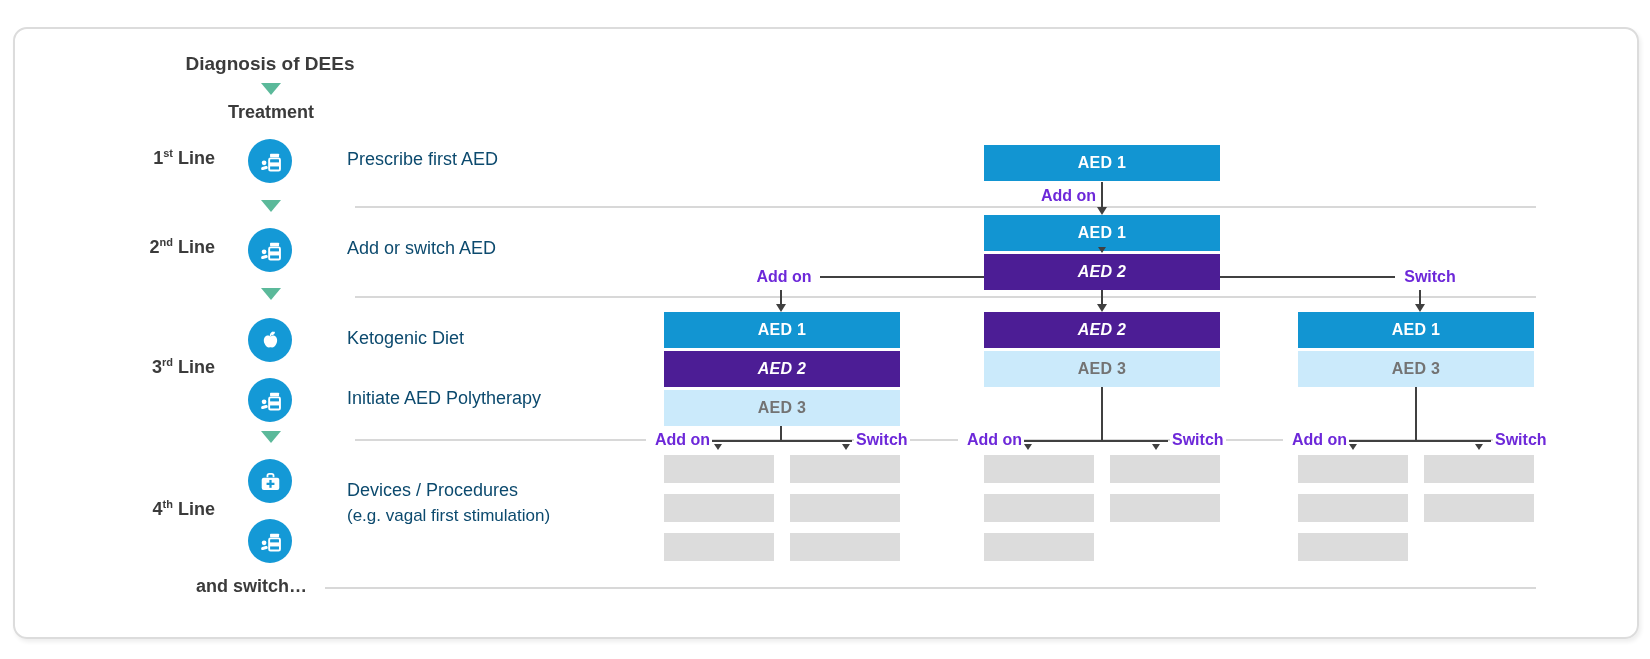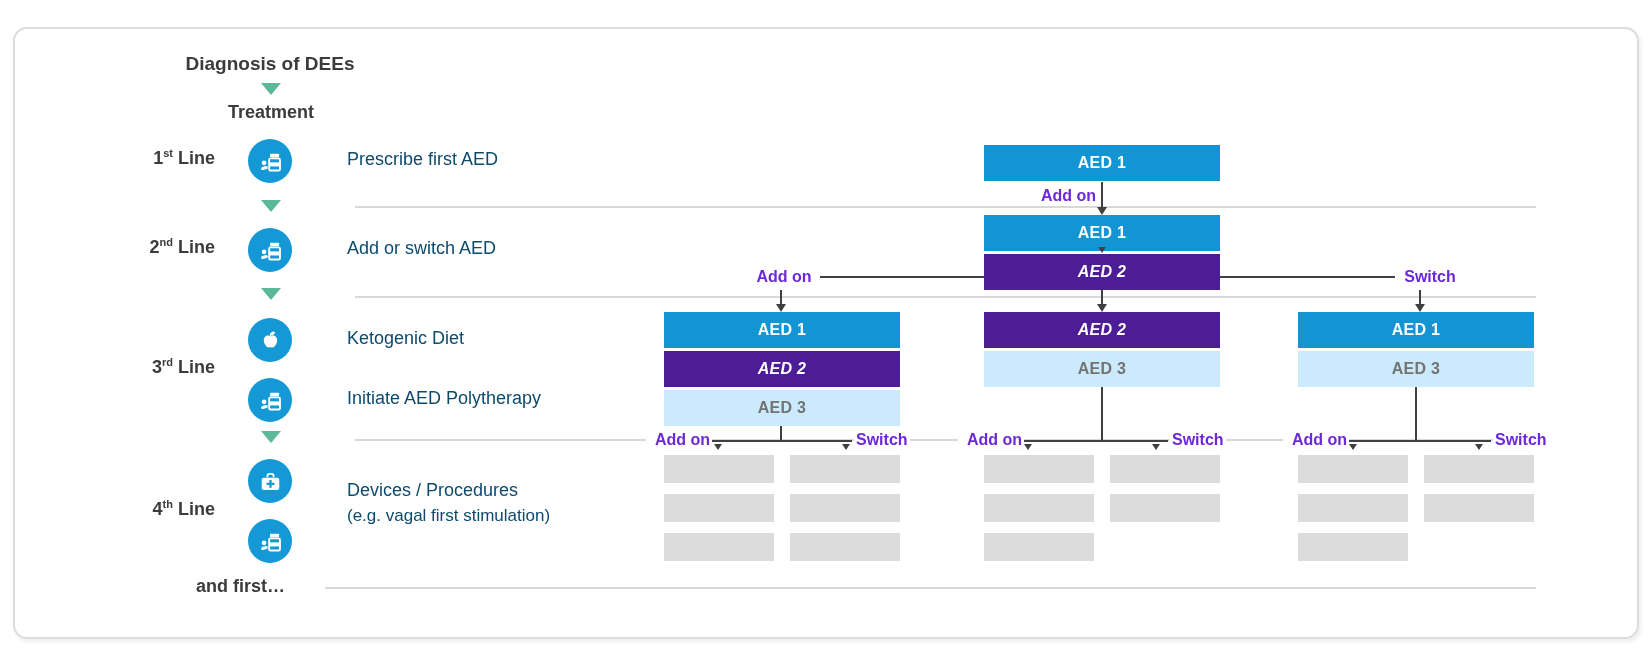--- a/index.html
+++ b/index.html
@@ -120,21 +120,21 @@
 
   <div class="abs desc" style="left:347px;top:149px;">Prescribe first AED</div>
   <div class="abs desc" style="left:347px;top:238px;">Add or switch AED</div>
   <div class="abs desc" style="left:347px;top:328px;">Ketogenic Diet</div>
   <div class="abs desc" style="left:347px;top:388px;">Initiate AED Polytherapy</div>
   <div class="abs desc" style="left:347px;top:478px;line-height:25px;">
     <div>Devices / Procedures</div>
     <div class="sub">(e.g. vagal first stimulation)</div>
   </div>
 
-  <div class="abs footer-label" style="left:196px;top:576px;">and first…</div>
+  <div class="abs footer-label" style="left:196px;top:576px;">and switch…</div>
 
   <div class="abs sep" style="left:355px;top:206px;width:1181px;"></div>
   <div class="abs sep" style="left:355px;top:296px;width:1181px;"></div>
   <div class="abs sep" style="left:355px;top:439px;width:1181px;"></div>
   <div class="abs sep" style="left:325px;top:587px;width:1211px;"></div>
 
   <div class="abs aed dark" style="left:984px;top:145px;">AED 1</div>
 
   <div class="abs conn-label ra" style="left:1000px;top:187px;width:94px;">Add on</div>
   <div class="abs stem" style="left:1101px;top:182px;height:26px;"></div>

